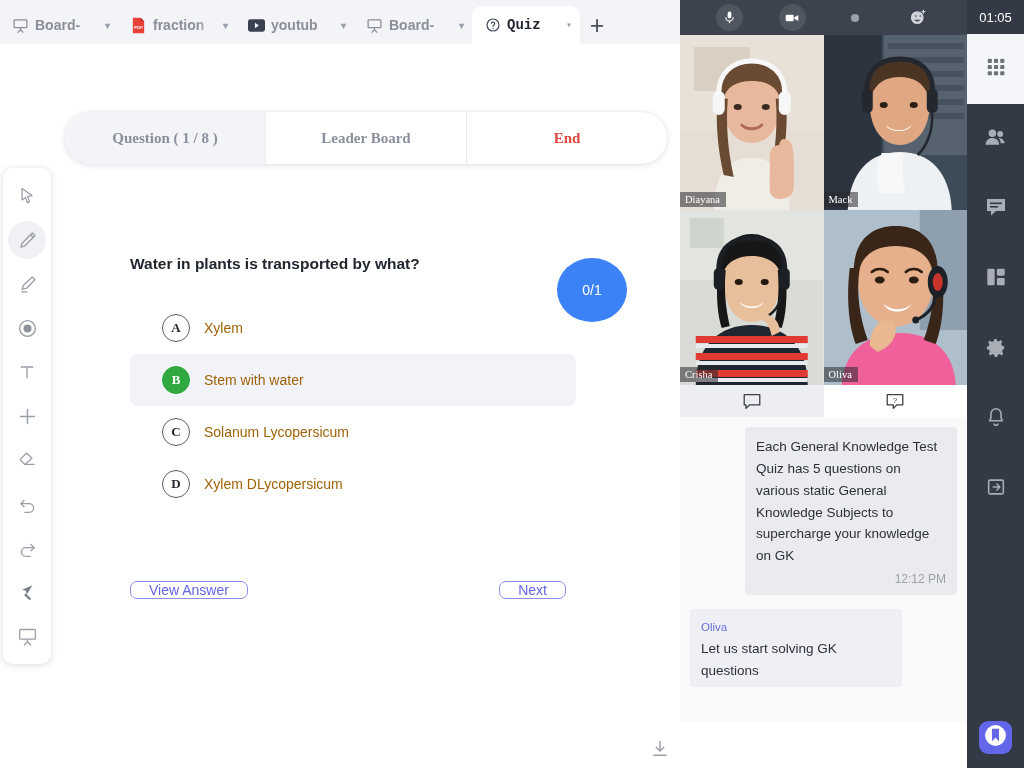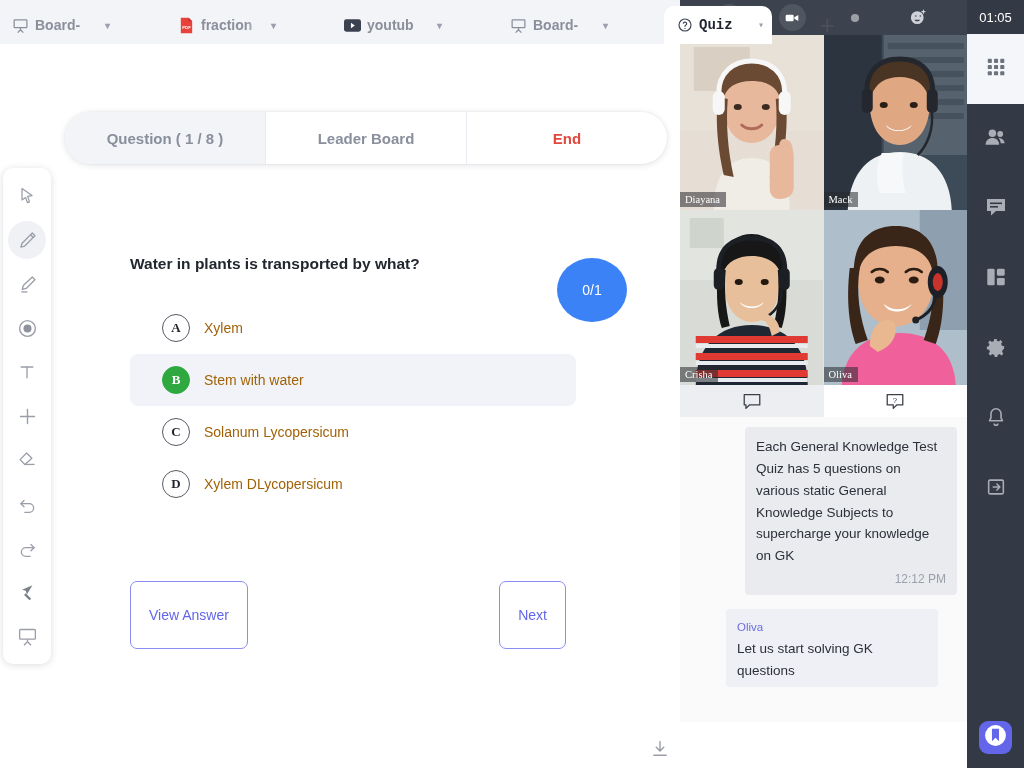--- a/index.html
+++ b/index.html
@@ -11,21 +11,21 @@
   }
   .app { position: relative; width: 1024px; height: 768px; display: flex; }
 
   
   .left-area { width: 680px; height: 768px; position: relative; background:#fff; }
 
   
   .tabbar {
     height: 44px; background: #f3f4f7;
     display: flex; align-items: flex-end;
-    position: relative; z-index: 5; gap: 48px;
+    position: relative; z-index: 5;
   }
   .tab {
     height: 38px; width: 118px; flex: none;
     display: flex; align-items: center; gap: 6px;
     padding: 0 8px 0 12px;
     font-size: 14px; color: #8b8f9c; font-weight: 700;
     position: relative; cursor: pointer;
     overflow: hidden;
   }
   .tab .tlabel {
@@ -46,21 +46,21 @@
     width: 34px; height: 38px; display: flex; align-items: center; justify-content: center;
     font-size: 25px; color: #4a4f5c; font-weight: 300; cursor: pointer;
   }
 
   
   .quiz-wrap { position: relative; height: 724px; }
   .seg {
     position: absolute; left: 65px; top: 68px; width: 602px; height: 52px;
     background: #ffffff; border-radius: 26px;
     box-shadow: 0 1px 6px rgba(40,45,70,.14), 0 0 0 1px rgba(0,0,0,.02);
-    display: flex; overflow: hidden;
+    display: flex; overflow: hidden; font-family: Liberation Serif, serif;
   }
   .seg-item {
     flex: 1; display: flex; align-items: center; justify-content: center;
     font-size: 15px; font-weight: 700; color: #8a8f9d; cursor: pointer;
     border-right: 1px solid #e9ebf0;
   }
   .seg-item:last-child { border-right: none; }
   .seg-item.sel { background: #f2f4f8; }
   .seg-item.danger { color: #e0483f; }
 
@@ -88,21 +88,21 @@
     display: flex; align-items: center; justify-content: center;
     font-size: 13px; font-weight: 700; font-family: "Liberation Serif", serif;
     flex: none;
   }
   .opt.picked .opt-badge { background: #2fa83f; border-color: #2fa83f; color: #fff; }
   .opt-label { font-size: 14px; color: #a16207; }
 
   .qbtns { position: absolute; left: 130px; top: 537px; width: 436px; display: flex; justify-content: space-between; }
   .qbtn {
     border: 1px solid #8b8df0; border-radius: 7px; background: #fff;
-    color: #6366e8; font-size: 14px; padding: 25px 18px; cursor: pointer;
+    color: #6366e8; font-size: 14px; padding: 0 18px; cursor: pointer;
     font-family: "Liberation Sans", sans-serif;
   }
   .dl-icon { position: absolute; left: 650px; top: 695px; cursor: pointer; }
 
   
   .toolbar {
     position: absolute; left: 3px; top: 168px; width: 48px;
     background: #fff; border-radius: 10px;
     box-shadow: 0 1px 7px rgba(35,40,65,.16);
     padding: 6px 0; display: flex; flex-direction: column; align-items: center;
@@ -134,21 +134,21 @@
   }
   .tilebar { height: 32px; display: grid; grid-template-columns: 1fr 1fr; }
   .tilebar > div { display: flex; align-items: center; justify-content: center; cursor: pointer; }
   .tilebar .a { background: #eceef2; }
   .tilebar .b { background: #ffffff; }
 
   .chat { position: absolute; top: 417px; left: 0; right: 0; bottom: 46px; background: #fafafb; padding: 10px 10px 0; overflow: hidden; }
   .msg-out { display: flex; justify-content: flex-end; margin-bottom: 14px; }
   .bubble {
     max-width: 212px; background: #e9ebee; border-radius: 4px;
-    padding: 9px 11px 5px; font-size: 13.5px; color: #2c3039; line-height: 1.62; margin-left: 36px;
+    padding: 9px 11px 5px; font-size: 13.5px; color: #2c3039; line-height: 1.62;
   }
   .bubble.in { background: #eef0f5; }
   .msg-in .bubble { max-width: 212px; }
   .sender { font-size: 11.5px; color: #6a6ee0; margin-bottom: 2px; }
   .time { font-size: 12px; color: #9ba0ab; text-align: right; margin-top: 3px; }
   .composer {
     position: absolute; left: 0; right: 0; bottom: 0; height: 46px;
     background: #fff; display: flex; align-items: center; padding: 0 6px;
   }
   .composer-inner {

